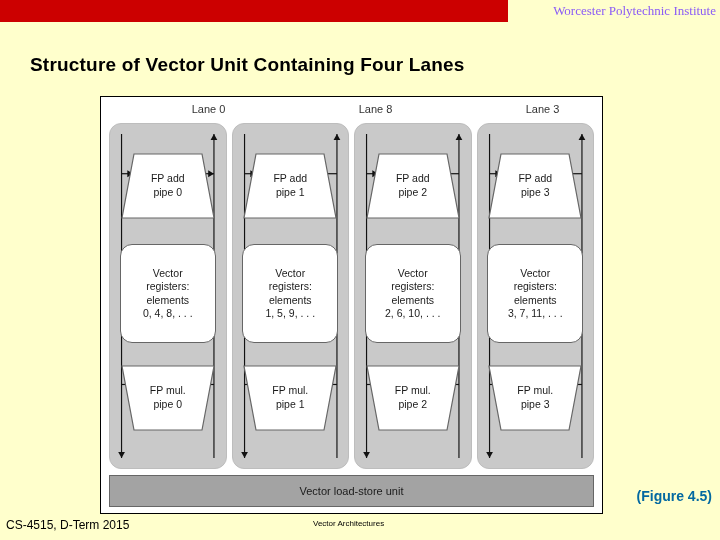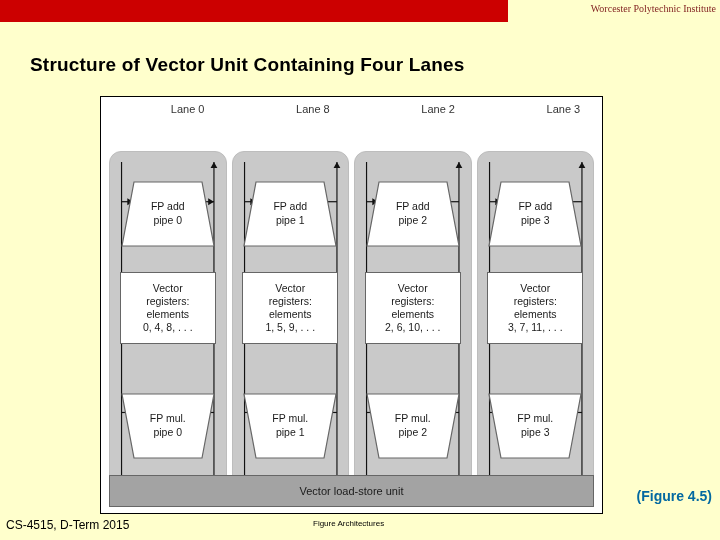--- a/index.html
+++ b/index.html
@@ -28,22 +28,22 @@
     right: 0;
     top: 0;
     width: 212px;
     height: 22px;
     background: #ffffcc;
   }
   .univ-title {
     position: absolute;
     right: 4px;
     top: 3px;
-    font-size: 10px;
-    color: #7f1d1d;
+    font-size: 13px;
+    color: #8b5cf6;
     font-family: "Liberation Serif", serif;
     white-space: nowrap;
   }
   .slide-title {
     position: absolute;
     left: 30px;
     top: 54px;
     font-size: 19px;
     font-weight: bold;
     color: #000000;
@@ -79,21 +79,20 @@
     padding-left: 48px;
   }
   .lanes-row {
     position: absolute;
     left: 8px;
     top: 26px;
     right: 8px;
     height: 346px;
     display: flex;
     gap: 5px;
-    margin-top: 28px;
   }
   .lane {
     flex: 1;
     background: #c9c9c9;
     border: 1px solid #bdbdbd;
     border-radius: 12px;
     position: relative;
     box-sizing: border-box;
   }
   .unit {
@@ -136,22 +135,22 @@
     justify-content: center;
     align-items: center;
     font-size: 10.5px;
     color: #1a1a1a;
     line-height: 1.3;
   }
   .add-unit { top: 28px; }
   .reg-unit {
     top: 120px;
     width: 96px;
-    height: 72px;
-    border-radius: 0;
+    height: 99px;
+    border-radius: 12px;
   }
   .mul-unit { top: 240px; }
   .lsu {
     position: absolute;
     left: 8px;
     right: 8px;
     top: 378px;
     height: 32px;
     background: #a3a3a3;
     border: 1px solid #666666;
@@ -208,21 +207,20 @@
 <div class="topbar-right"></div>
 <div class="univ-title">Worcester Polytechnic Institute</div>
 
 <div class="slide-title">Structure of Vector Unit Containing Four Lanes</div>
 
 <div class="figure">
 
   <div class="lane-headers">
     <div class="lane-header">Lane 0</div>
     <div class="lane-header">Lane 8</div>
-    <div class="lane-header">Lane 2</div>
     <div class="lane-header">Lane 3</div>
   </div>
 
   <div class="lanes-row">
 
     <div class="lane">
       <svg class="arrows" viewBox="0 0 120 346" preserveAspectRatio="none">
         <g stroke="#111" stroke-width="1.2" fill="none">
           <path d="M12 10 L12 336"></path>
           <path d="M108 10 L108 336"></path>
@@ -419,14 +417,14 @@
     </div>
 
   </div>
 
   <div class="lsu">Vector load-store unit</div>
 </div>
 
 <div class="fig-caption">(Figure 4.5)</div>
 
 <div class="footer-left">CS-4515, D-Term 2015</div>
-<div class="footer-center">Figure Architectures</div>
+<div class="footer-center">Vector Architectures</div>
 <div class="footer-right">35</div>
 
 </body></html>

